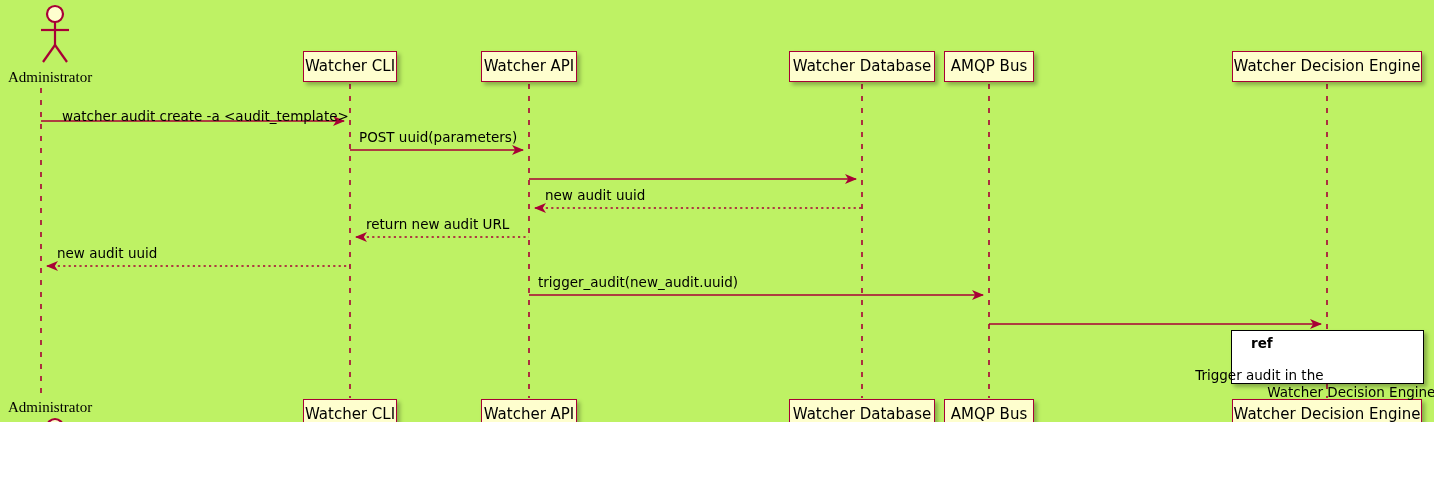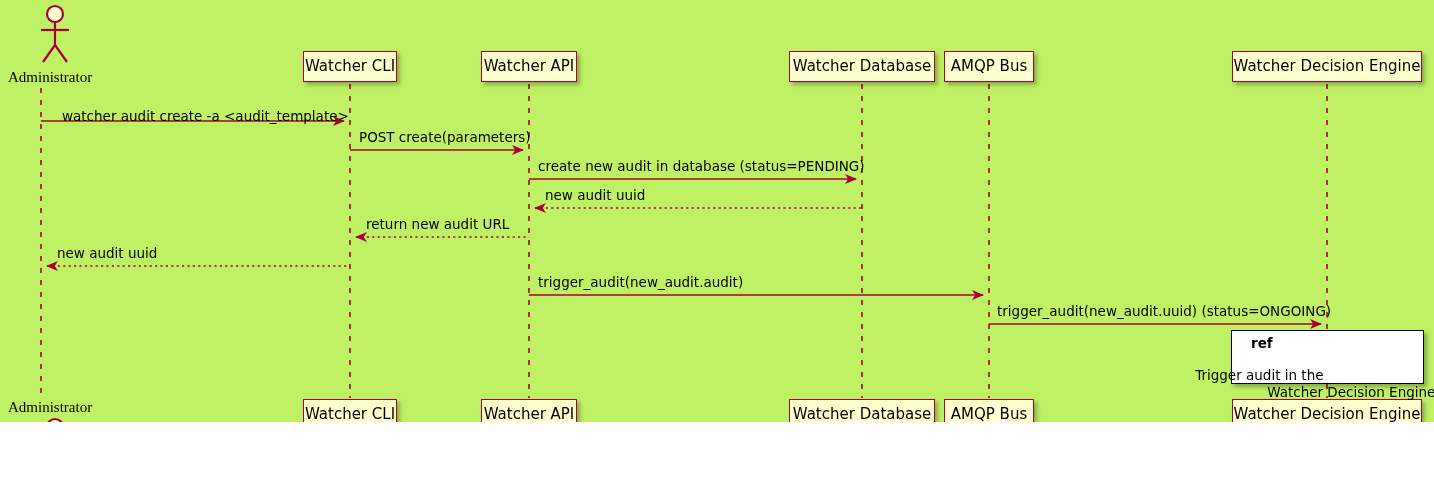--- a/index.html
+++ b/index.html
@@ -171,39 +171,33 @@
     <span>Administrator</span>
   </div>
   <div class="actor-label" style="left:8px; top:400px;">
     <span>Administrator</span>
   </div>
 
   <div class="msg-label" style="left:62px; top:102px;margin-top:8px;">
     <span>watcher audit create -a &lt;audit_template&gt;</span>
   </div>
   <div class="msg-label" style="left:359px; top:131px;">
-    <span>POST create(parameters)</span>
-  </div>
-  <div class="msg-label" style="left:538px; top:160px;">
-    <span>create new audit in database (status=PENDING)</span>
+    <span>POST uuid(parameters)</span>
   </div>
   <div class="msg-label" style="left:545px; top:189px;">
     <span>new audit uuid</span>
   </div>
   <div class="msg-label" style="left:366px; top:218px;">
     <span>return new audit URL</span>
   </div>
   <div class="msg-label" style="left:57px; top:247px;">
     <span>new audit uuid</span>
   </div>
   <div class="msg-label" style="left:538px; top:276px;">
-    <span>trigger_audit(new_audit.audit)</span>
-  </div>
-  <div class="msg-label" style="left:997px; top:305px;">
-    <span>trigger_audit(new_audit.uuid) (status=ONGOING)</span>
+    <span>trigger_audit(new_audit.uuid)</span>
   </div>
 
   <div class="ref-box" style="left:1231px; top:330px; width:193px; height:54px;"></div>
   <div class="ref-tab-label" style="left:1243px; top:337px;">
     <span>ref</span>
   </div>
   <div class="ref-text" style="left:1178px; top:350px;">
     <span>Trigger audit in the</span>
   </div>
   <div class="ref-text" style="left:1250px; top:367px;">

